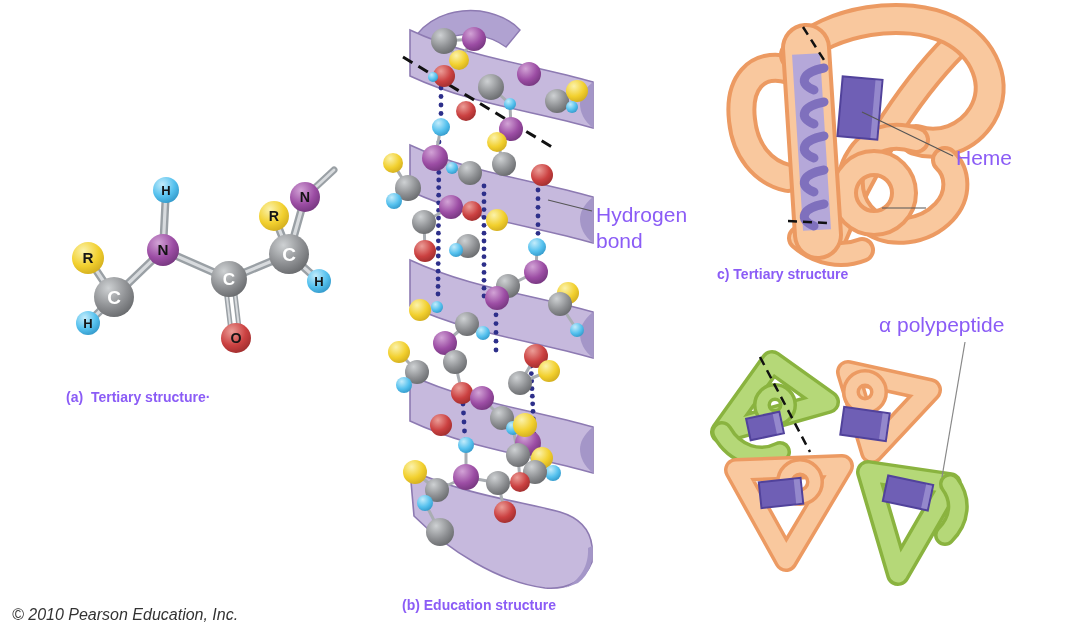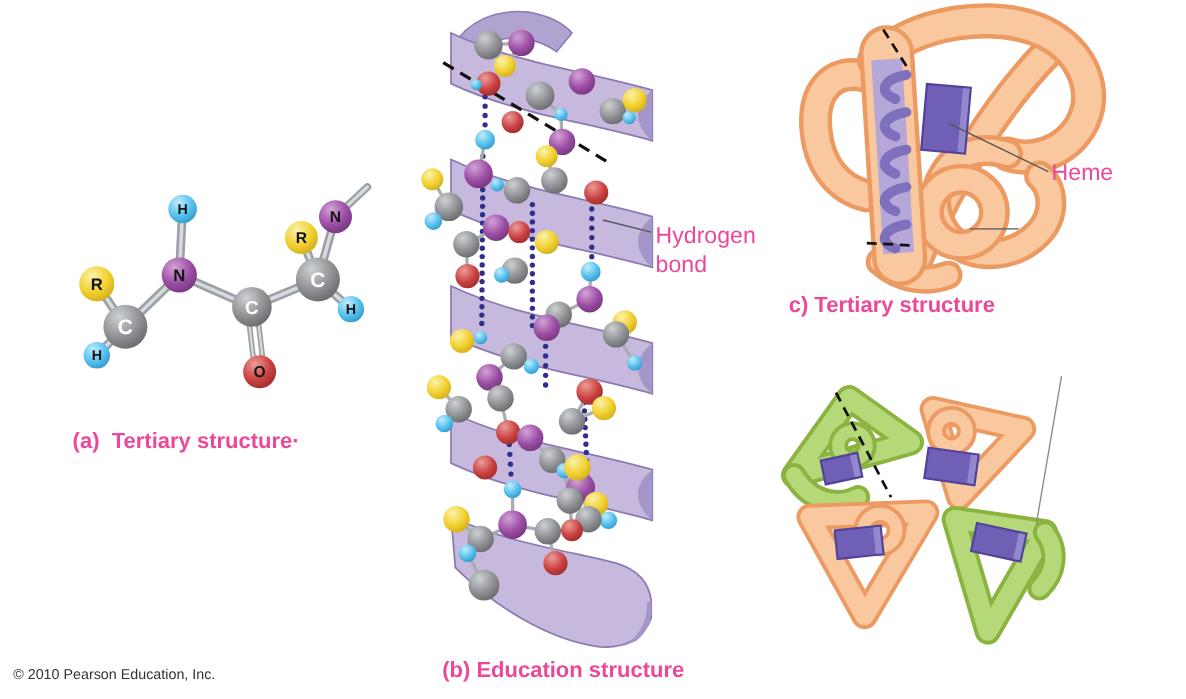--- a/index.html
+++ b/index.html
@@ -1,22 +1,22 @@
 <!DOCTYPE html>
 <html><head>
 <meta charset="utf-8">
 <style>
   html,body{margin:0;padding:0;background:#fff;}
   .canvas{position:relative;width:1078px;height:635px;background:#ffffff;
           font-family:"Liberation Sans",sans-serif;overflow:hidden;}
   svg{position:absolute;left:0;top:0;}
-  .lbl{position:absolute;color:#ec4899;line-height:1.25;}
-  .cap{font-weight:bold;font-size:20px;white-space:pre-wrap;}
+  .lbl{position:absolute;color:#8b5cf6;line-height:1.25;}
+  .cap{font-weight:bold;font-size:14px;white-space:pre-wrap;}
   .ann{font-size:21px;}
-  .copy{font-size:13px;color:#333;}
+  .copy{font-size:16px;color:#333;font-style:italic;}
 </style>
 </head>
 <body>
 
 <div class="canvas">
   <svg id="art" width="1078" height="635">
       <defs>
         <radialGradient id="g-C" cx="0.36" cy="0.28" r="0.85">
           <stop offset="0" stop-color="#ced1d3"></stop>
           <stop offset="0.55" stop-color="#8e9093"></stop>
@@ -368,20 +368,21 @@
         <circle cx="319" cy="281" r="12" fill="url(#g-H)"></circle>
         <text x="319" y="281" dy="0.36em" text-anchor="middle" font-family="&quot;Liberation Sans&quot;,sans-serif" font-size="13" font-weight="bold" fill="#141414">H</text>
       </g>
     </svg>
 
   <div class="lbl ann" style="left:596px;top:202px;width:108px">Hydrogen bond</div>
 
   <div class="lbl ann" style="left:956px;top:145px">Heme</div>
 
 
+  <div class="lbl ann" style="left:879px;top:312px">α polypeptide</div>
 
   <div class="lbl cap" style="left:66px;top:389px">(a)  Tertiary structure·</div>
 
   <div class="lbl cap" style="left:402px;top:597px">(b) Education structure</div>
 
   <div class="lbl cap" style="left:717px;top:266px">c) Tertiary structure</div>
 
 
   <div class="lbl copy" style="left:12px;top:605px">© 2010 Pearson Education, Inc.</div>
 </div>

